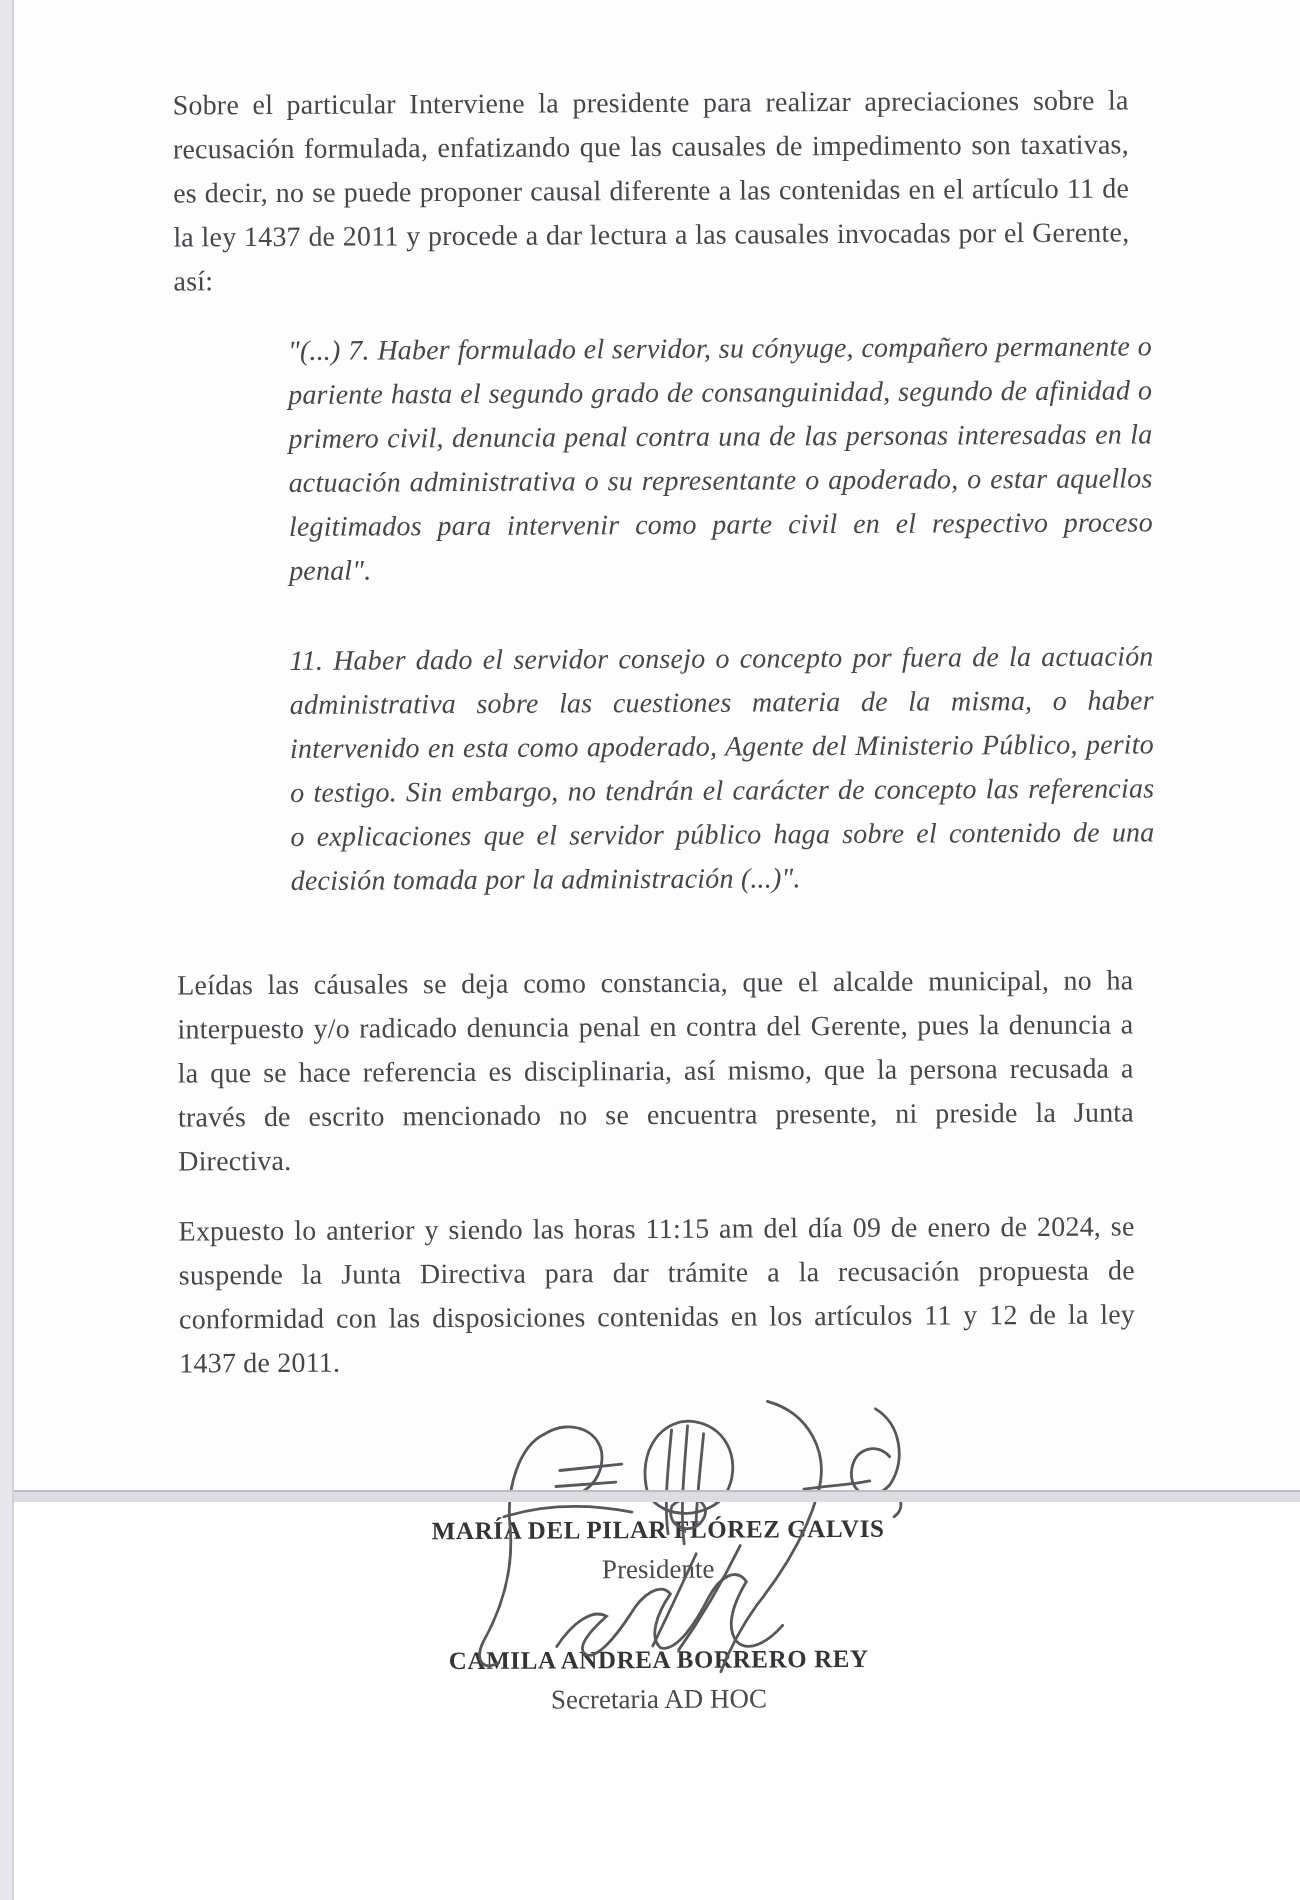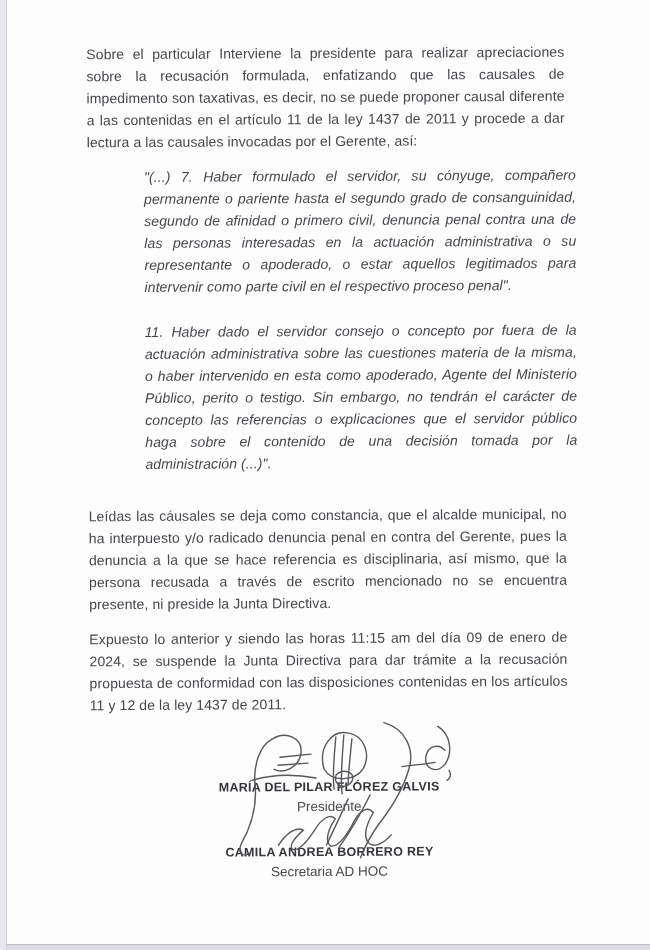--- a/index.html
+++ b/index.html
@@ -7,22 +7,23 @@
     padding: 0;
     background: #ffffff;
     width: 650px;
     height: 950px;
     overflow: hidden;
     font-family: "Liberation Sans", "DejaVu Sans", sans-serif;
   }
   .viewport {
     position: relative;
     width: 650px;
-    height: 950px;
+    height: 751px;
     background: #fdfdfe;
+    font-family: Liberation Serif, serif;
   }
   
   .edge-left {
     position: absolute;
     left: 0; top: 0;
     width: 6px; height: 950px;
     background: #e7e7ec;
     border-right: 1px solid #d2d2da;
     z-index: 3;
   }

